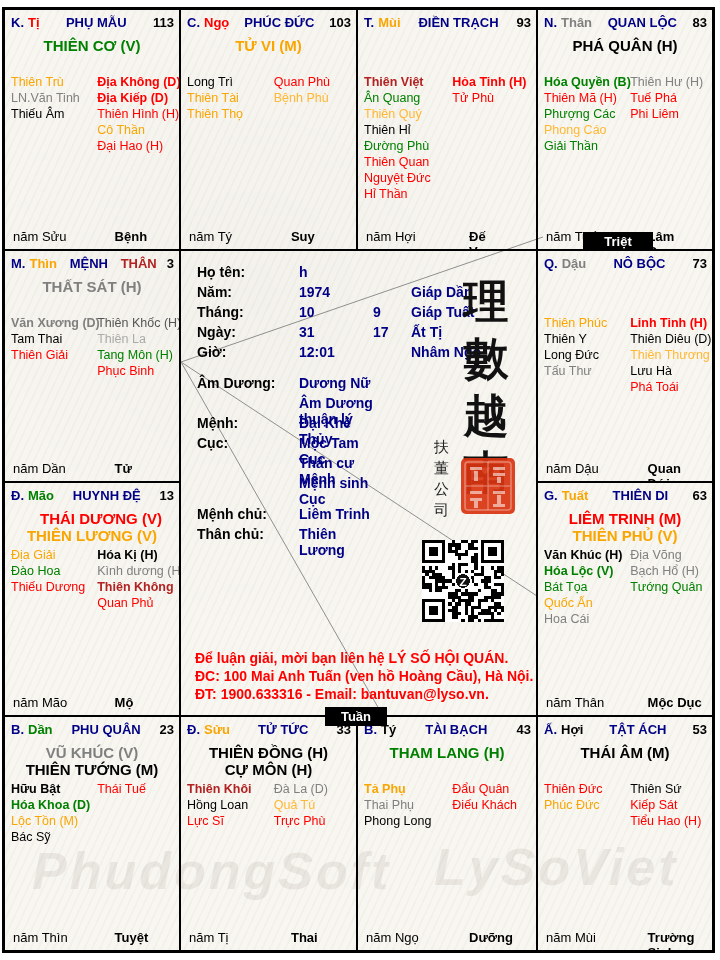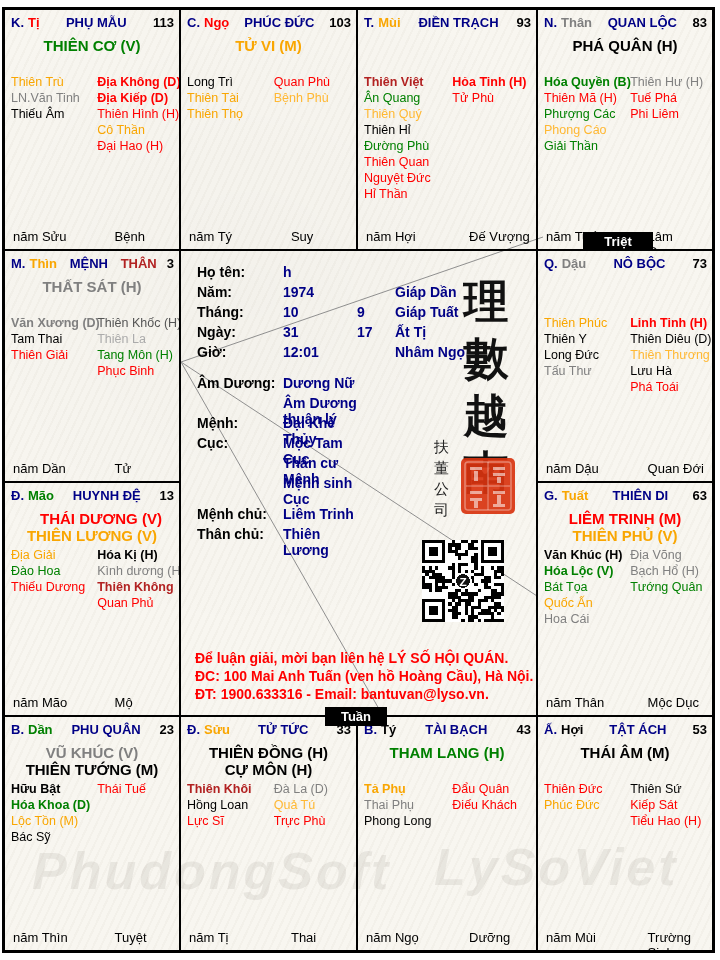--- a/index.html
+++ b/index.html
@@ -24,26 +24,26 @@
   .branch{margin-left:4px;}
   .palace{flex:1;text-align:center;color:#000086;}
   .palace2{color:#B22222;margin-right:10px;}
   .num{color:#000;}
   .main-stars{margin-top:7px;text-align:center;font-weight:bold;font-size:15px;
               line-height:17px;min-height:17px;}
   .scol{position:absolute;top:64px;font-size:12.5px;line-height:16px;white-space:nowrap;}
   .lcol{left:6px;}
   .rcol{left:53%;}
   .cell-foot{position:absolute;left:8px;right:6px;bottom:5px;font-size:13px;color:#000;}
-  .stage{position:absolute;left:36%;font-weight:normal;padding-left:44px;}
+  .stage{position:absolute;left:36%;font-weight:bold;padding-left:44px;}
   .center{position:relative;grid-column:2/4;grid-row:2/4;border:1px solid #000;
           box-sizing:border-box;z-index:1;}
   .info{position:absolute;left:16px;top:13px;}
   .irow{display:flex;height:20px;font-size:14px;font-weight:bold;align-items:baseline;}
-  .il{width:86px;color:#000;}
+  .il{width:102px;color:#000;}
   .iv{color:#000086;}
   .iv1{width:74px;}
   .iv2{width:38px;}
   .igap{height:11px;}
   .contact{position:absolute;left:14px;bottom:12px;color:#FF0000;font-weight:bold;
            font-size:14px;line-height:18px;white-space:nowrap;}
   .calli{position:absolute;right:22px;top:22px;width:56px;text-align:center;
          font-family:"DejaVu Serif",serif;color:#111;font-size:45px;line-height:57px;font-weight:bold;}
   .side{position:absolute;right:86px;top:186px;width:17px;text-align:center;
         font-family:"DejaVu Serif",serif;color:#222;font-size:15px;line-height:21px;}

